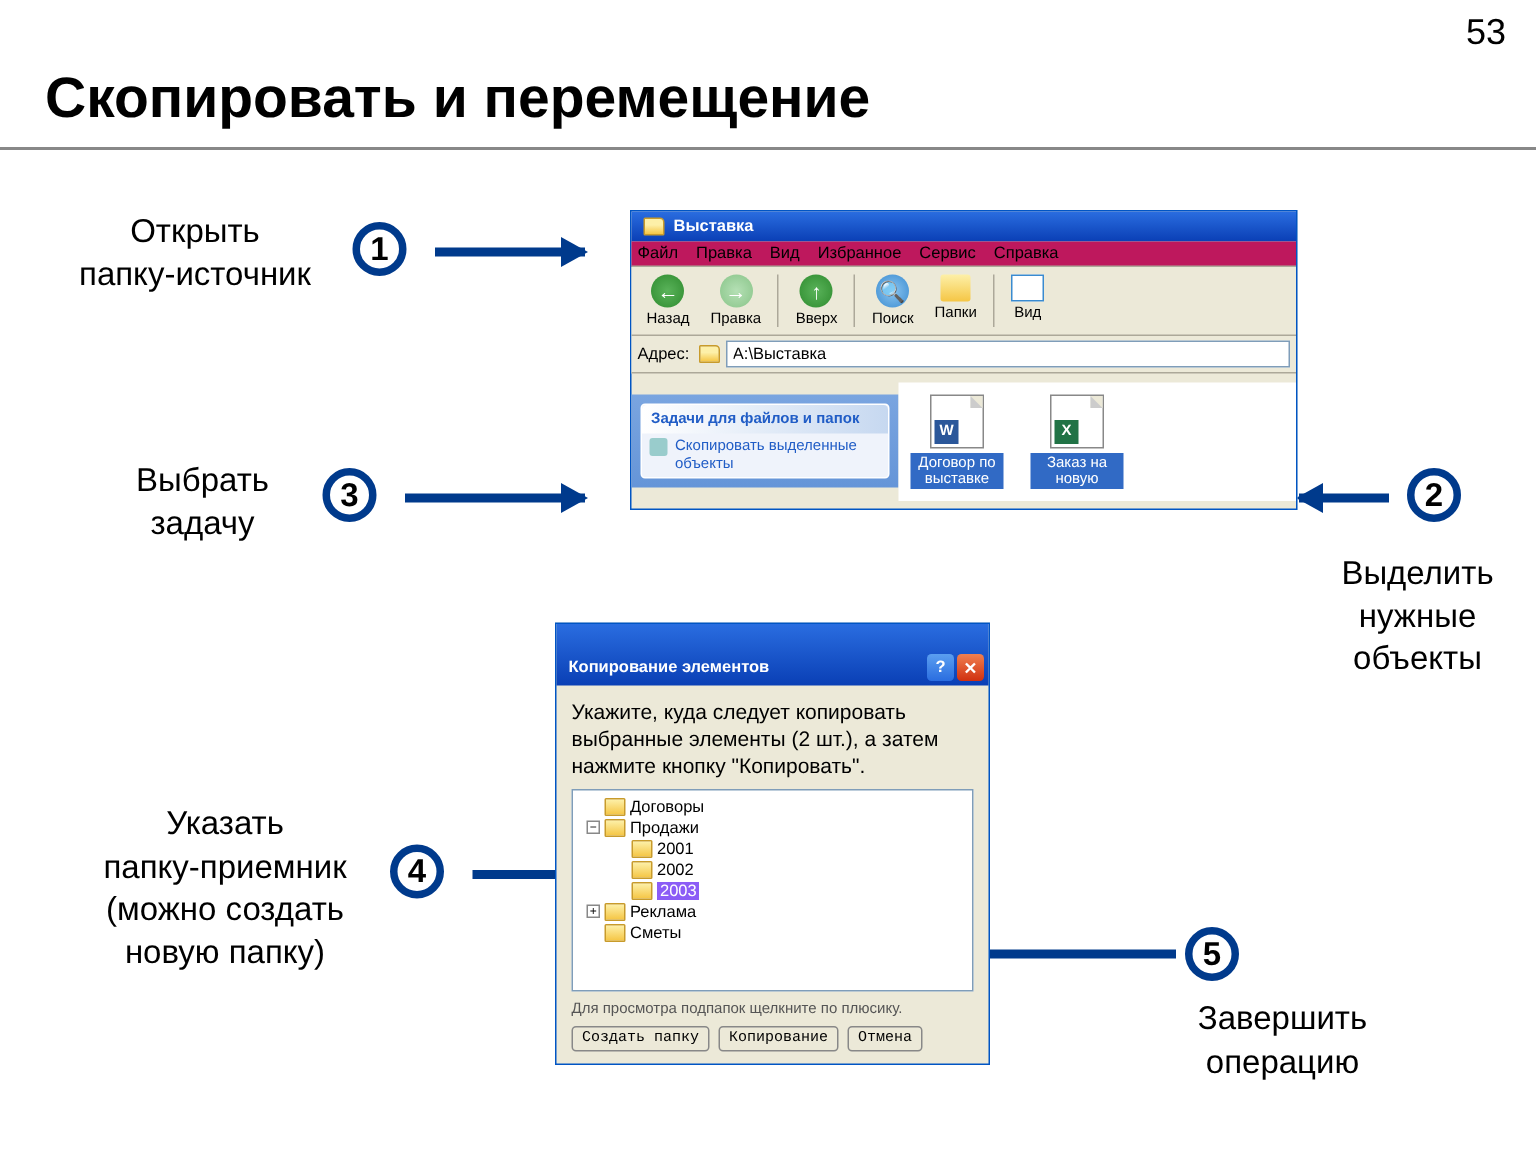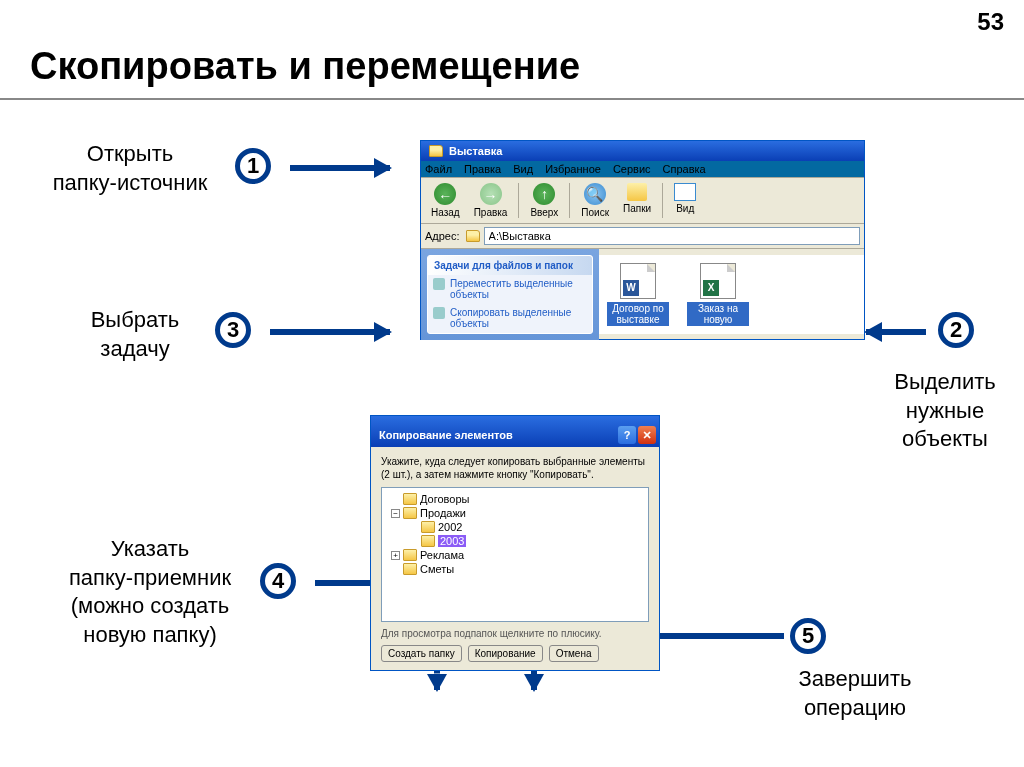--- a/index.html
+++ b/index.html
@@ -10,21 +10,21 @@
     font-family: Arial, sans-serif;
     position: relative;
     background: #fff;
     overflow: hidden;
   }
   .page-number {
     position: absolute;
     top: 8px;
     right: 20px;
     font-size: 24px;
-    font-weight: bold;
+    font-weight: normal;
     text-align: right;
   }
   .title {
     position: absolute;
     top: 45px;
     left: 30px;
     font-size: 38px;
     font-weight: bold;
   }
   .title-underline {
@@ -118,21 +118,21 @@
   }
   .folder-ico {
     width: 14px; height: 12px;
     background: linear-gradient(to bottom, #fdf0a8 40%, #f5c645);
     border: 1px solid #c89b2b;
     border-radius: 1px 3px 1px 1px;
     position: relative;
     display: inline-block;
   }
   .menubar {
-    background: #0369a1;
+    background: #be185d;
     border-bottom: 1px solid #aca899;
     padding: 2px 4px;
     display: flex;
     gap: 12px;
   }
   .menubar span { cursor: default; }
   .toolbar {
     background: #ece9d8;
     border-bottom: 1px solid #aca899;
     padding: 3px 4px;
@@ -256,33 +256,33 @@
     top: 415px;
     left: 370px;
     width: 290px;
     border: 1px solid #0055c4;
     font-size: 11px;
     font-family: Tahoma, sans-serif;
     background: #ece9d8;
   }
   .dialog .titlebar {
     justify-content: space-between;
-    padding: 10px 3px 3px 8px;
+    padding: 20px 3px 3px 8px;
   }
   .titlebar-btns { display:flex; gap:2px; }
   .titlebar-btns span{
     width:18px; height:18px;
     border-radius:3px;
     display:flex; align-items:center; justify-content:center;
     font-size:11px; font-weight:bold;
   }
   .btn-help{ background:linear-gradient(to bottom,#5b9ff0,#2a6de0); color:#fff; }
   .btn-close{ background:linear-gradient(to bottom,#f08050,#d03010); color:#fff; }
   .dialog-body { padding: 8px 10px; }
-  .dialog-text { font-size:10px; line-height:1.3; margin-bottom:6px; }
+  .dialog-text { font-size:14px; line-height:1.3; margin-bottom:6px; }
   .tree {
     background:#fff;
     border:1px solid #7f9db9;
     height: 135px;
     padding: 4px 2px;
     overflow:hidden;
   }
   .tree-item {
     display:flex; align-items:center; gap:3px;
     padding: 1px 0;
@@ -303,21 +303,21 @@
   }
   .tree-item.sel .txt{ background:#8b5cf6; color:#fff; padding:0 2px; }
   .dialog-hint { font-size:10px; color:#555; margin:6px 0; }
   .dialog-btns { display:flex; gap:6px; justify-content:flex-start; }
   .dialog-btns button {
     font-size:10px;
     padding: 2px 6px;
     background:#ece9d8;
     border:1px solid #888;
     border-radius:3px;
-    font-family:Liberation Sans, sans-serif;
+    font-family:Liberation Mono, monospace;
   }
 </style>
 </head>
 <body>
 
 <div class="page-number">53</div>
 <div class="title">Скопировать и перемещение</div>
 <div class="title-underline"></div>
 
 <div class="step-label step-label-left" style="top:140px; left:35px; width:190px; white-space:pre-line;">Открыть
@@ -399,21 +399,20 @@
   </div>
   <div class="addressbar">
     <span>Адрес:</span>
     <span class="folder-ico" style="margin-left:2px;"></span>
     <input type="text" value="A:\Выставка" style="">
   </div>
   <div class="explorer-body">
     <div class="side-panel">
       <div class="task-box">
         <div class="tb-head">Задачи для файлов и папок</div>
-        <div class="tb-item">Переместить выделенные объекты</div>
         <div class="tb-item">Скопировать выделенные объекты</div>
       </div>
     </div>
     <div class="content-area">
       <div class="file-item sel">
         <div class="file-ico word">
             <span class="badge">W</span>
           </div>
         <div class="lbl">Договор по выставке</div>
       </div>
@@ -445,20 +444,25 @@
         </div>
       <div class="tree-item">
           <span class="sp" style="width:4px"></span>
           <span class="pm">−</span>
           <span class="fld"></span>
           <span class="txt">Продажи</span>
         </div>
       <div class="tree-item">
           <span class="sp" style="width:34px"></span>
           <span class="fld"></span>
+          <span class="txt">2001</span>
+        </div>
+      <div class="tree-item">
+          <span class="sp" style="width:34px"></span>
+          <span class="fld"></span>
           <span class="txt">2002</span>
         </div>
       <div class="tree-item sel">
           <span class="sp" style="width:34px"></span>
           <span class="fld"></span>
           <span class="txt">2003</span>
         </div>
       <div class="tree-item">
           <span class="sp" style="width:4px"></span>
           <span class="pm">+</span>

